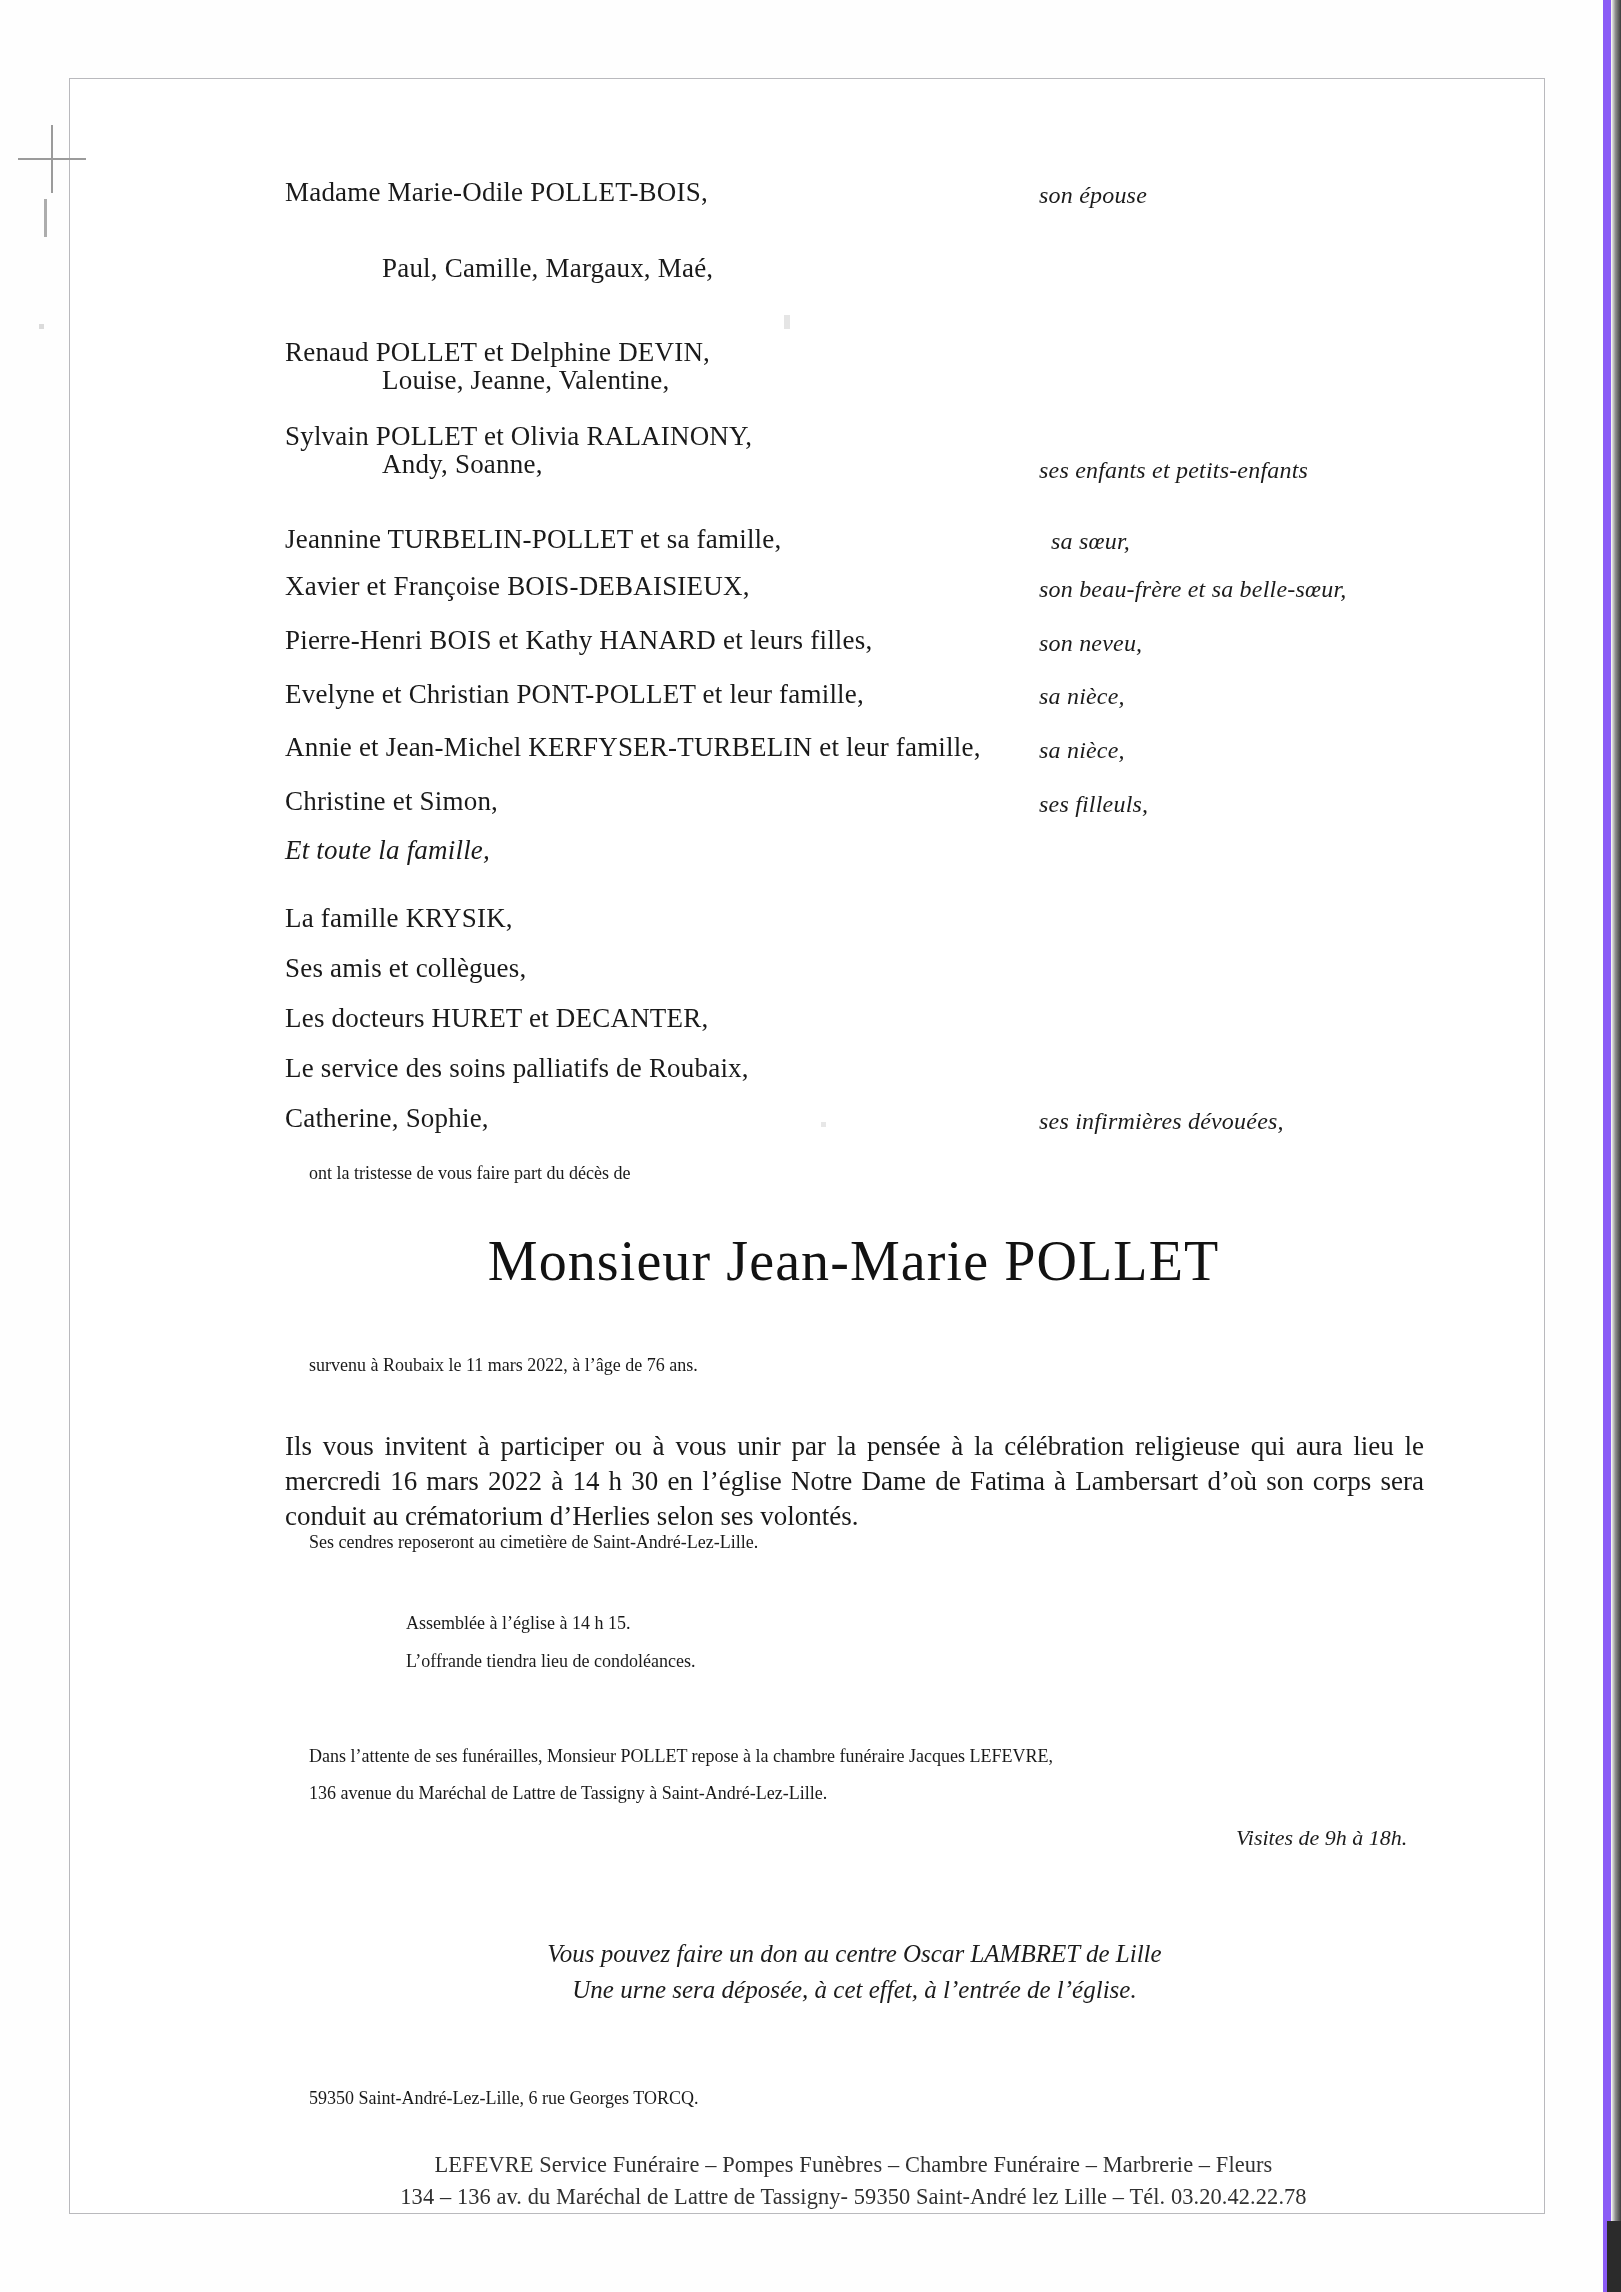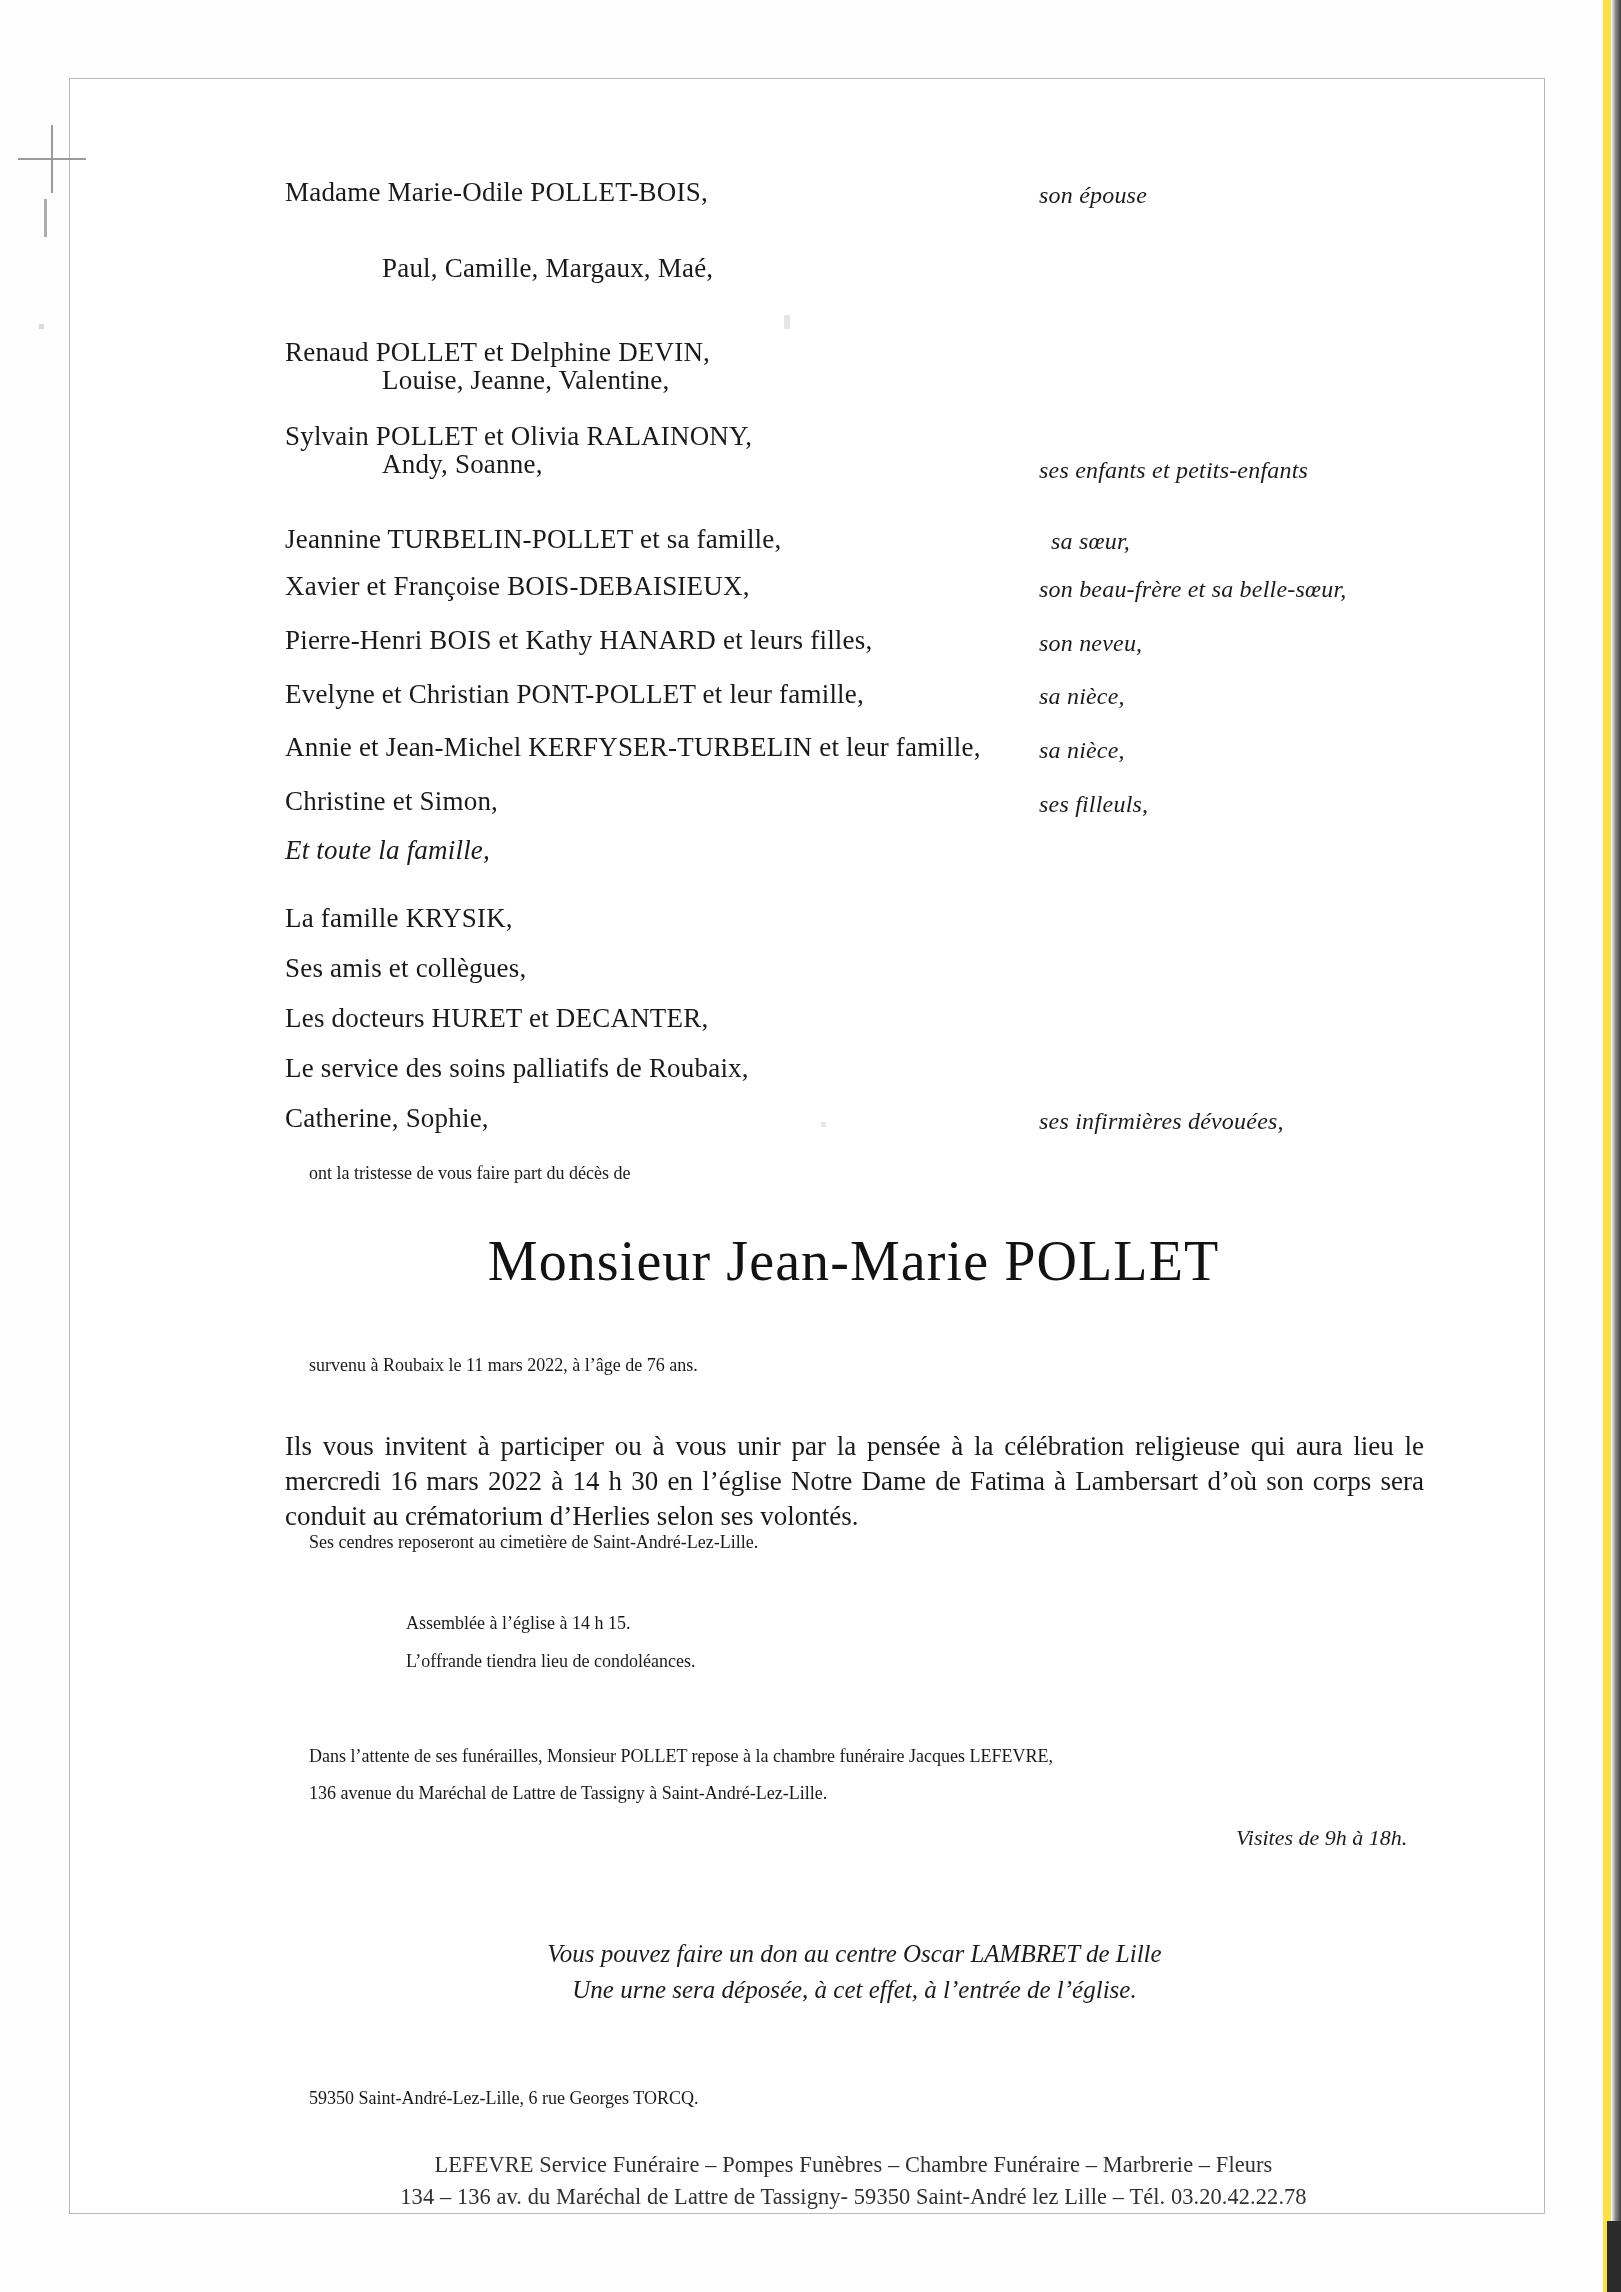--- a/index.html
+++ b/index.html
@@ -8,21 +8,21 @@
     background: #ffffff;
   }
   body {
     font-family: "Liberation Serif", "DejaVu Serif", serif;
     color: #1a1a1a;
   }
   #page {
     position: relative;
     width: 1621px;
     height: 2293px;
-    background: #fde047;
+    background: #8b5cf6;
     overflow: hidden;
   }
   
   #scan {
     position: absolute;
     left: 0px;
     top: 0px;
     width: 1603px;
     height: 2293px;
     background: #fefefe;

